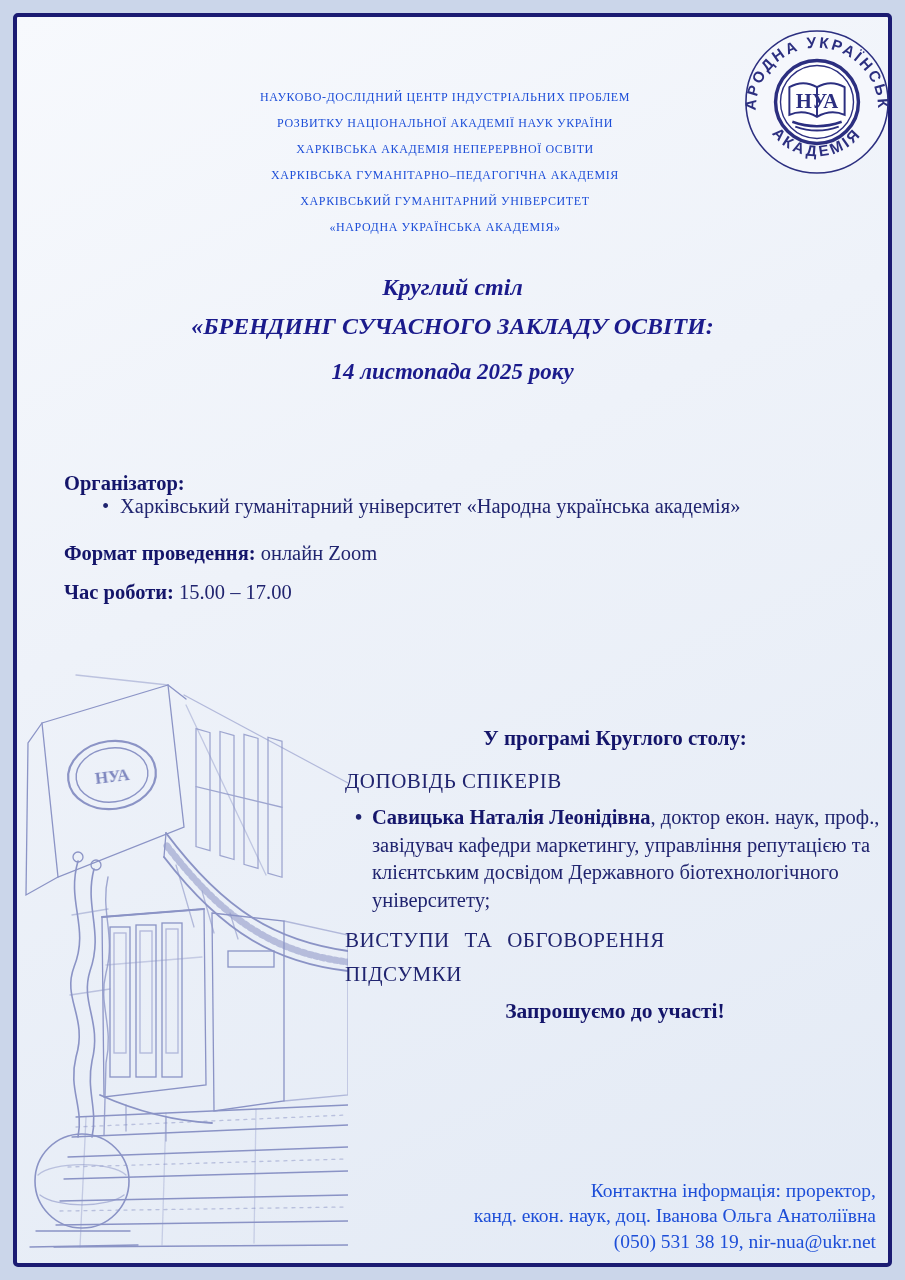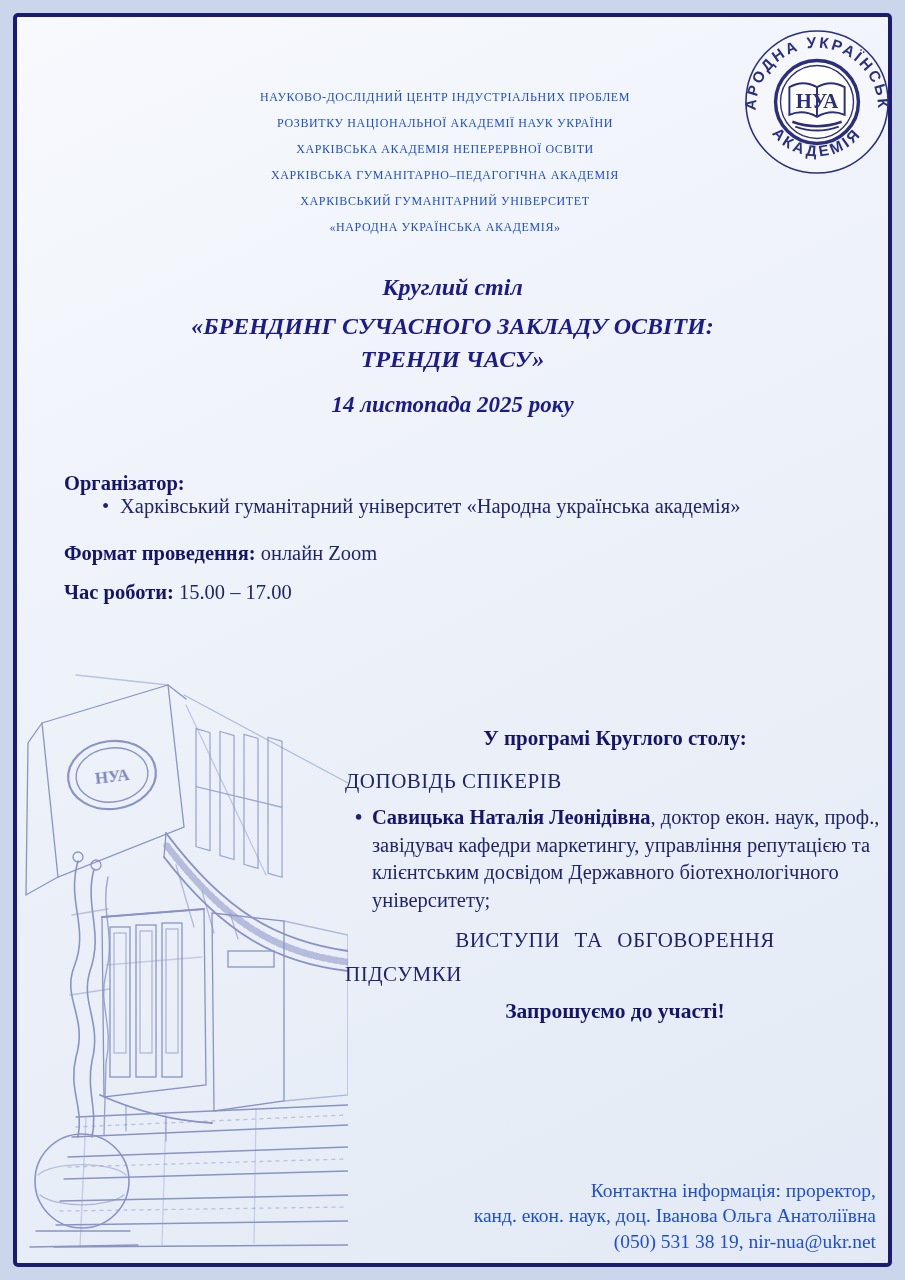--- a/index.html
+++ b/index.html
@@ -54,21 +54,21 @@
     text-align:center;font-weight:bold;color:#14156a;font-size:21px;
     margin-bottom:18px;
   }
   .agenda-caps{letter-spacing:.5px;font-size:21px;}
   .speakers{margin:10px 0 0 0;padding:0;list-style:none;}
   .speakers li{
     position:relative;padding-left:27px;line-height:27.5px;margin-bottom:2px;
   }
   .speakers li::before{content:"•";position:absolute;left:10px;font-weight:bold;}
   .speakers .spk-name{font-weight:bold;color:#15166b;}
-  .agenda-discussion{margin-top:14px;word-spacing:9px;text-align:center;}
+  .agenda-discussion{margin-top:14px;word-spacing:9px;}
   .agenda-summary{margin-top:9px;}
   .invitation{
     text-align:center;font-weight:bold;color:#14156a;font-size:21.5px;
     margin-top:12px;
   }
   
   .contact{
     position:absolute;right:29px;bottom:26px;width:520px;
     text-align:right;font-size:19.5px;line-height:25.5px;color:#1d4ed8;
   }
@@ -110,21 +110,20 @@
     <div>РОЗВИТКУ НАЦІОНАЛЬНОЇ АКАДЕМІЇ НАУК УКРАЇНИ</div>
     <div>ХАРКІВСЬКА АКАДЕМІЯ НЕПЕРЕРВНОЇ ОСВІТИ</div>
     <div>ХАРКІВСЬКА ГУМАНІТАРНО–ПЕДАГОГІЧНА АКАДЕМІЯ</div>
     <div>ХАРКІВСЬКИЙ ГУМАНІТАРНИЙ УНІВЕРСИТЕТ</div>
     <div>«НАРОДНА УКРАЇНСЬКА АКАДЕМІЯ»</div>
   </div>
 
   <div class="title-block">
     <div class="title-kind">Круглий стіл</div>
     <div class="title-name">«БРЕНДИНГ СУЧАСНОГО ЗАКЛАДУ ОСВІТИ:</div>
-    <div class="title-name">ТРЕНДИ ЧАСУ»</div>
     <div class="title-date">14 листопада 2025 року</div>
   </div>
 
   <div class="details">
     <div>
       <span class="label">Організатор:</span>
     </div>
     <div class="bullet-line">Харківський гуманітарний університет «Народна українська академія»</div>
     <div class="row-format">
       <span class="label">Формат проведення:</span>

